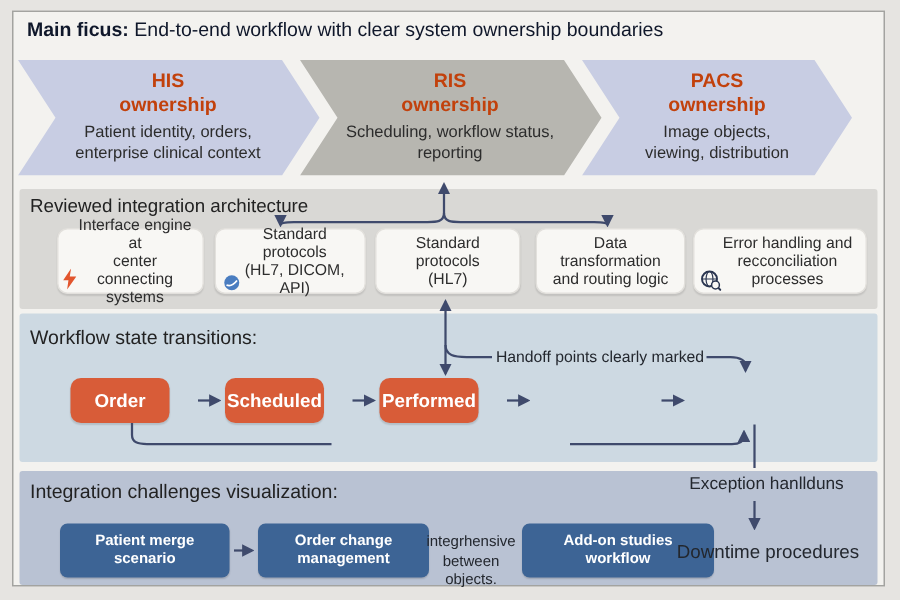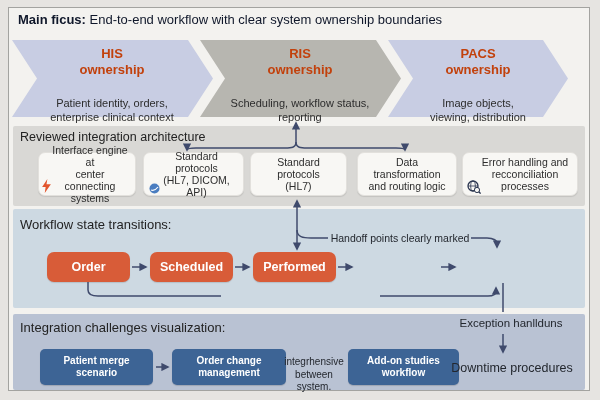--- a/index.html
+++ b/index.html
@@ -14,27 +14,27 @@
   .abs{position:absolute;}
   .main-title{left:18px;top:12px;font-size:13px;color:#0f172a;}
   .main-title .b{font-weight:bold;}
   .band{position:absolute;left:13px;width:572px;border-radius:2px;}
   .band-integration{top:126px;height:80px;background:#d9d8d5;}
   .band-workflow{top:209px;height:99px;background:#cdd9e2;}
   .band-challenges{top:314px;height:76px;background:#b9c2d3;}
   .section-title{position:absolute;font-size:12.5px;color:#222;}
   .chev-text{position:absolute;width:170px;text-align:center;}
   .chev-head{font-size:13px;font-weight:bold;line-height:1.2;white-space:pre-line;color:#c2410c;}
-  .chev-desc{font-size:11px;line-height:1.22;margin-top:20px;white-space:pre-line;color:#2c2c2c;}
+  .chev-desc{font-size:11px;line-height:1.22;margin-top:5px;white-space:pre-line;color:#2c2c2c;}
   .int-box{position:absolute;top:152px;height:44px;background:#f8f7f4;
     border:1px solid #e2e0dc;border-radius:7px;box-sizing:border-box;
     display:flex;align-items:center;justify-content:center;text-align:center;
     font-size:10.5px;line-height:1.16;color:#2d2d2d;white-space:pre-line;
     padding:2px 4px;box-shadow:0 1px 1px rgba(0,0,0,.10);}
-  .state-box{position:absolute;top:252px;width:83px;height:30px;background:#d85c38;
+  .state-box{position:absolute;top:252px;width:66px;height:30px;background:#d85c38;
     border-radius:7px;color:#fff;font-weight:bold;font-size:12.5px;
     display:flex;align-items:center;justify-content:center;box-shadow:0 1px 1px rgba(0,0,0,.12);}
   .blue-box{position:absolute;top:349px;height:36px;background:#3d6495;
     border-radius:5px;color:#fff;font-weight:bold;font-size:10px;line-height:1.2;
     display:flex;align-items:center;justify-content:center;text-align:center;
     white-space:pre-line;box-shadow:0 1px 1px rgba(0,0,0,.15);}
   .float-label{position:absolute;text-align:center;color:#23272e;}
   .connectors{position:absolute;left:0;top:0;width:600px;height:400px;pointer-events:none;}
   .icon{position:absolute;}
 </style>
@@ -133,25 +133,25 @@
 
   <div class="float-label" style="left:330px;top:232px;width:140px;font-size:10.5px;">Handoff points clearly marked</div>
 
   <div class="band band-challenges"></div>
   <div class="section-title" style="left:20px;top:320px;font-size:13px;">Integration challenges visualization:</div>
 
   <div class="blue-box" style="left:40px;width:113px;">Patient merge
 scenario</div>
   <div class="blue-box" style="left:172px;width:114px;">Order change
 management</div>
-  <div class="blue-box" style="left:348px;width:111px;">Add-on studies
+  <div class="blue-box" style="left:348px;width:128px;">Add-on studies
 workflow</div>
 
   <div class="float-label" style="left:280px;top:356px;width:68px;font-size:10px;line-height:1.25;white-space:pre-line;">integrhensive
-between system.</div>
+between objects.</div>
   <div class="float-label" style="left:451px;top:317px;width:120px;font-size:11.5px;">Exception hanllduns</div>
   <div class="float-label" style="left:448px;top:361px;width:128px;font-size:12.5px;">Downtime procedures</div>
 
   <svg class="connectors">
     <defs>
       <marker id="arw" viewBox="0 0 10 10" refX="8" refY="5" markerWidth="5.5" markerHeight="5.5" orient="auto-start-reverse">
         <path d="M0,0 L10,5 L0,10 z" fill="#3f4a6c"></path>
       </marker>
     </defs>
     <g stroke="#3f4a6c" stroke-width="1.5" fill="none">

